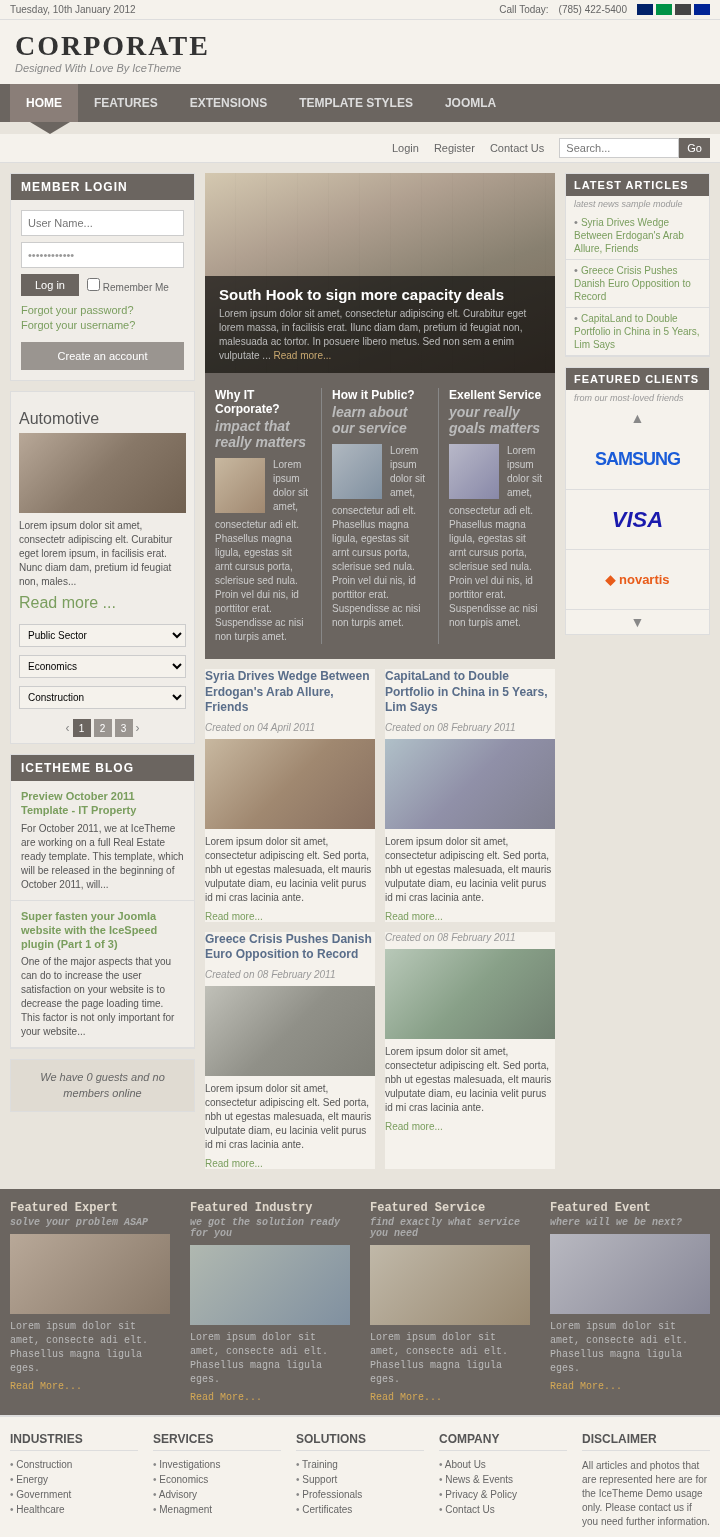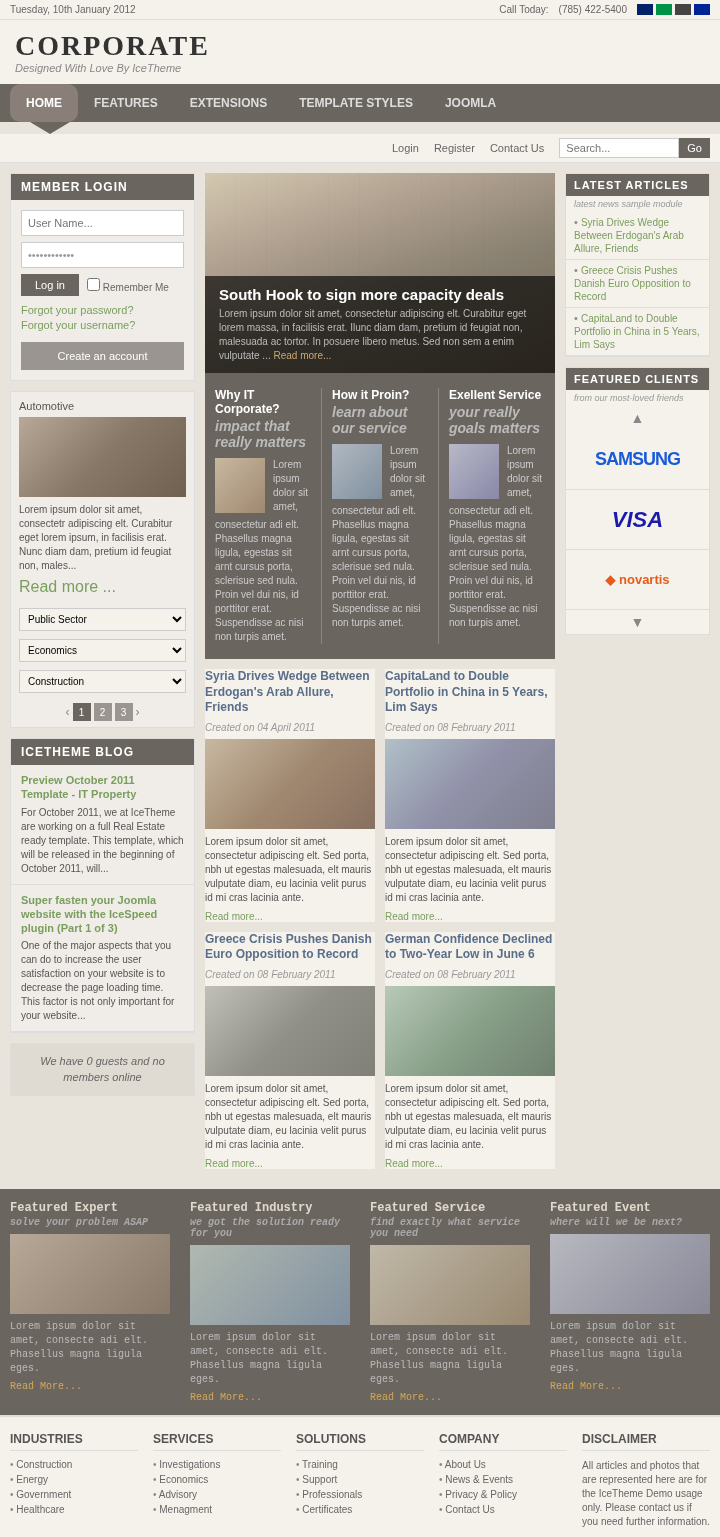--- a/index.html
+++ b/index.html
@@ -16,21 +16,21 @@
     .flag-fr { background: #002395; }
 
     .site-header { background: #f5f2ec; padding: 10px 15px; display: flex; justify-content: space-between; align-items: center; }
     .site-logo { }
     .site-logo h1 { font-size: 28px; font-weight: bold; color: #333; letter-spacing: 2px; font-family: Georgia, serif; }
     .site-logo p { font-size: 11px; color: #888; font-style: italic; }
 
     
     .main-nav { background: #6b6560; padding: 0; }
     .main-nav ul { display: flex; list-style: none; padding: 0 10px; }
-    .main-nav ul li a { display: block; padding: 12px 16px; color: #ddd; text-decoration: none; font-size: 12px; font-weight: bold; text-transform: uppercase; border-radius: 10px; }
+    .main-nav ul li a { display: block; padding: 12px 16px; color: #ddd; text-decoration: none; font-size: 12px; font-weight: bold; text-transform: uppercase; }
     .main-nav ul li.active a { background: #8a7e78; color: #fff; }
 
     .nav-triangle { width: 0; height: 0; border-left: 20px solid transparent; border-right: 20px solid transparent; border-top: 12px solid #6b6560; margin-left: 30px; }
 
     
     .sub-nav { background: #f5f2ec; padding: 4px 10px; display: flex; justify-content: flex-end; align-items: center; gap: 15px; border-bottom: 1px solid #ddd; }
     .sub-nav a { color: #666; text-decoration: none; font-size: 11px; }
     .sub-nav-search { display: flex; }
     .sub-nav-search input { padding: 3px 6px; border: 1px solid #ccc; font-size: 11px; width: 120px; }
     .sub-nav-search button { padding: 3px 8px; background: #6b6560; color: #fff; border: none; cursor: pointer; font-size: 11px; }
@@ -45,21 +45,21 @@
     .login-form { padding: 10px; }
     .login-form input[type="text"], .login-form input[type="password"] { width: 100%; padding: 6px; border: 1px solid #ccc; margin-bottom: 6px; font-size: 11px; color: #999; }
     .login-row { display: flex; align-items: center; gap: 8px; margin-bottom: 8px; }
     .login-btn { background: #6b6560; color: #fff; border: none; padding: 5px 14px; cursor: pointer; font-size: 11px; }
     .remember-label { font-size: 10px; color: #666; }
     .login-links a { display: block; color: #7a9e5e; font-size: 11px; text-decoration: none; margin-bottom: 3px; }
     .create-account-btn { width: 100%; background: #9a9590; color: #fff; border: none; padding: 8px; margin-top: 8px; cursor: pointer; font-size: 11px; }
 
     
     .spotlight-item { padding: 8px; }
-    .spotlight-label { font-size: 11px; color: #555; margin-bottom: 5px; }
+    .spotlight-label { font-size: 16px; color: #555; margin-bottom: 5px; margin-top: 10px; }
     .spotlight-img { width: 100%; height: 80px; background: #bbb; margin-bottom: 6px; overflow: hidden; }
     .spotlight-text { font-size: 10px; color: #555; line-height: 1.4; margin-bottom: 5px; }
     .read-more { color: #7a9e5e; font-size: 16px; text-decoration: none; }
 
     .spotlight-dropdown { padding: 4px 8px; }
     .spotlight-dropdown select { width: 100%; padding: 4px; border: 1px solid #ccc; font-size: 10px; background: #f5f2ec; }
 
     .spotlight-pagination { display: flex; align-items: center; justify-content: center; gap: 3px; padding: 6px; }
     .page-btn { width: 18px; height: 18px; background: #9a9590; color: #fff; border: none; cursor: pointer; font-size: 10px; display: flex; align-items: center; justify-content: center; }
     .page-btn.active { background: #6b6560; }
@@ -295,21 +295,21 @@
     </div>
 
     <div class="three-cols">
       <div class="three-col">
         <h3>Why IT Corporate?</h3>
         <h4>impact that really matters</h4>
         <div class="three-col-icon three-col-icon-1"></div>
         <p>Lorem ipsum dolor sit amet, consectetur adi elt. Phasellus magna ligula, egestas sit arnt cursus porta, sclerisue sed nula. Proin vel dui nis, id porttitor erat. Suspendisse ac nisi non turpis amet.</p>
       </div>
       <div class="three-col">
-        <h3>How it Proin?</h3>
+        <h3>How it Public?</h3>
         <h4>learn about our service</h4>
         <div class="three-col-icon three-col-icon-2"></div>
         <p>Lorem ipsum dolor sit amet, consectetur adi elt. Phasellus magna ligula, egestas sit arnt cursus porta, sclerisue sed nula. Proin vel dui nis, id porttitor erat. Suspendisse ac nisi non turpis amet.</p>
       </div>
       <div class="three-col">
         <h3>Exellent Service</h3>
         <h4>your really goals matters</h4>
         <div class="three-col-icon three-col-icon-3"></div>
         <p>Lorem ipsum dolor sit amet, consectetur adi elt. Phasellus magna ligula, egestas sit arnt cursus porta, sclerisue sed nula. Proin vel dui nis, id porttitor erat. Suspendisse ac nisi non turpis amet.</p>
       </div>
@@ -331,21 +331,20 @@
         <a class="article-readmore">Read more...</a>
       </div>
       <div class="article-card">
         <h3>Greece Crisis Pushes Danish Euro Opposition to Record</h3>
         <div class="article-date">Created on 08 February 2011</div>
         <div class="article-img art-img-3"></div>
         <p class="article-text">Lorem ipsum dolor sit amet, consectetur adipiscing elt. Sed porta, nbh ut egestas malesuada, elt mauris vulputate diam, eu lacinia velit purus id mi cras lacinia ante.</p>
         <a class="article-readmore">Read more...</a>
       </div>
       <div class="article-card">
-        <h3>German Confidence Declined to Two-Year Low in June 6</h3>
         <div class="article-date">Created on 08 February 2011</div>
         <div class="article-img art-img-4"></div>
         <p class="article-text">Lorem ipsum dolor sit amet, consectetur adipiscing elt. Sed porta, nbh ut egestas malesuada, elt mauris vulputate diam, eu lacinia velit purus id mi cras lacinia ante.</p>
         <a class="article-readmore">Read more...</a>
       </div>
     </div>
 
   </div>
 
   <div class="right-sidebar">

